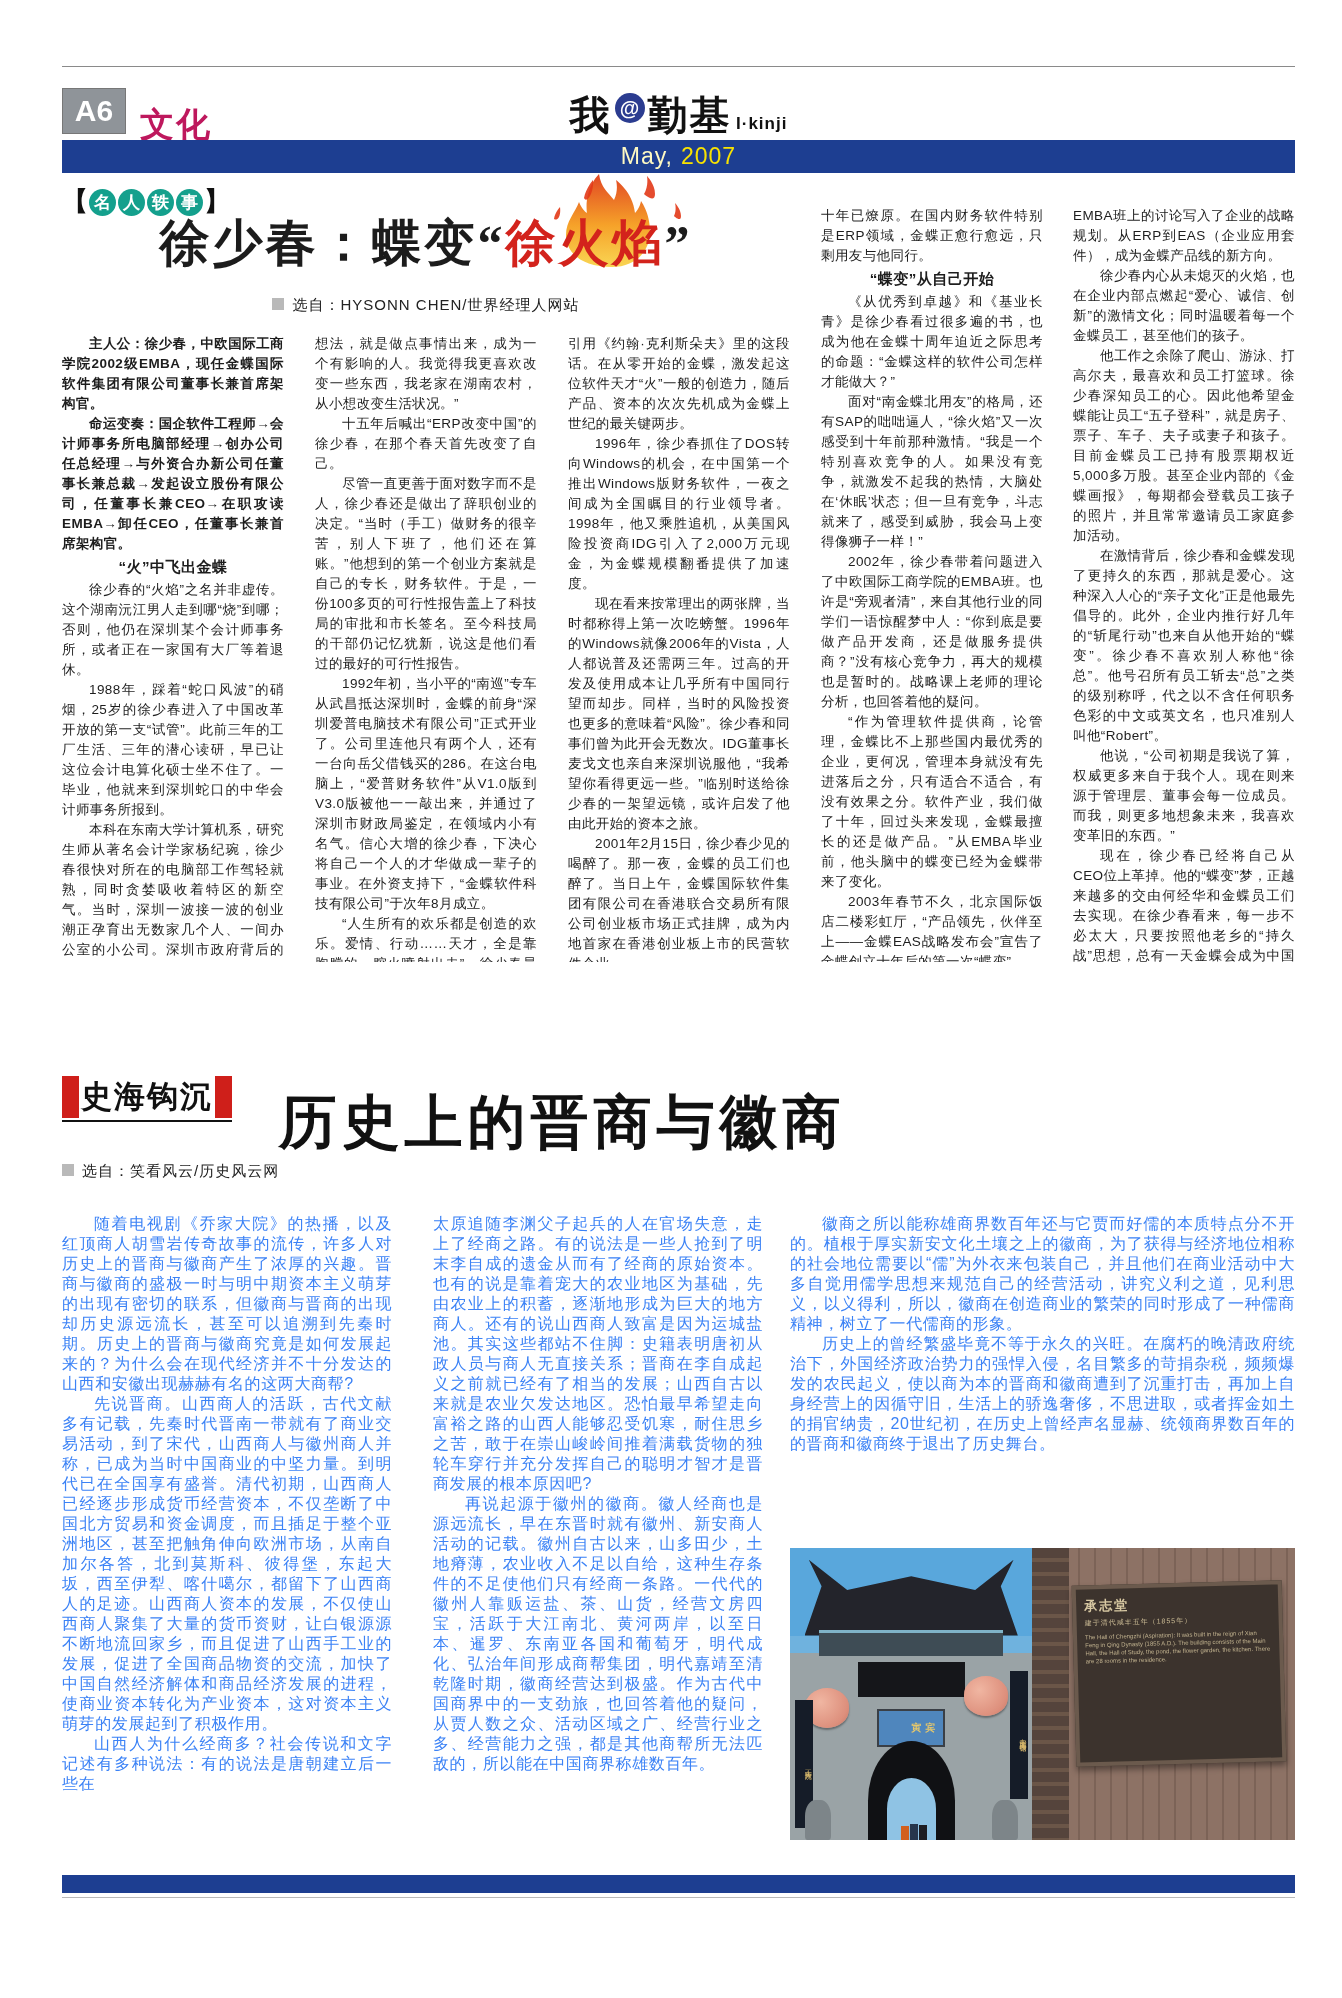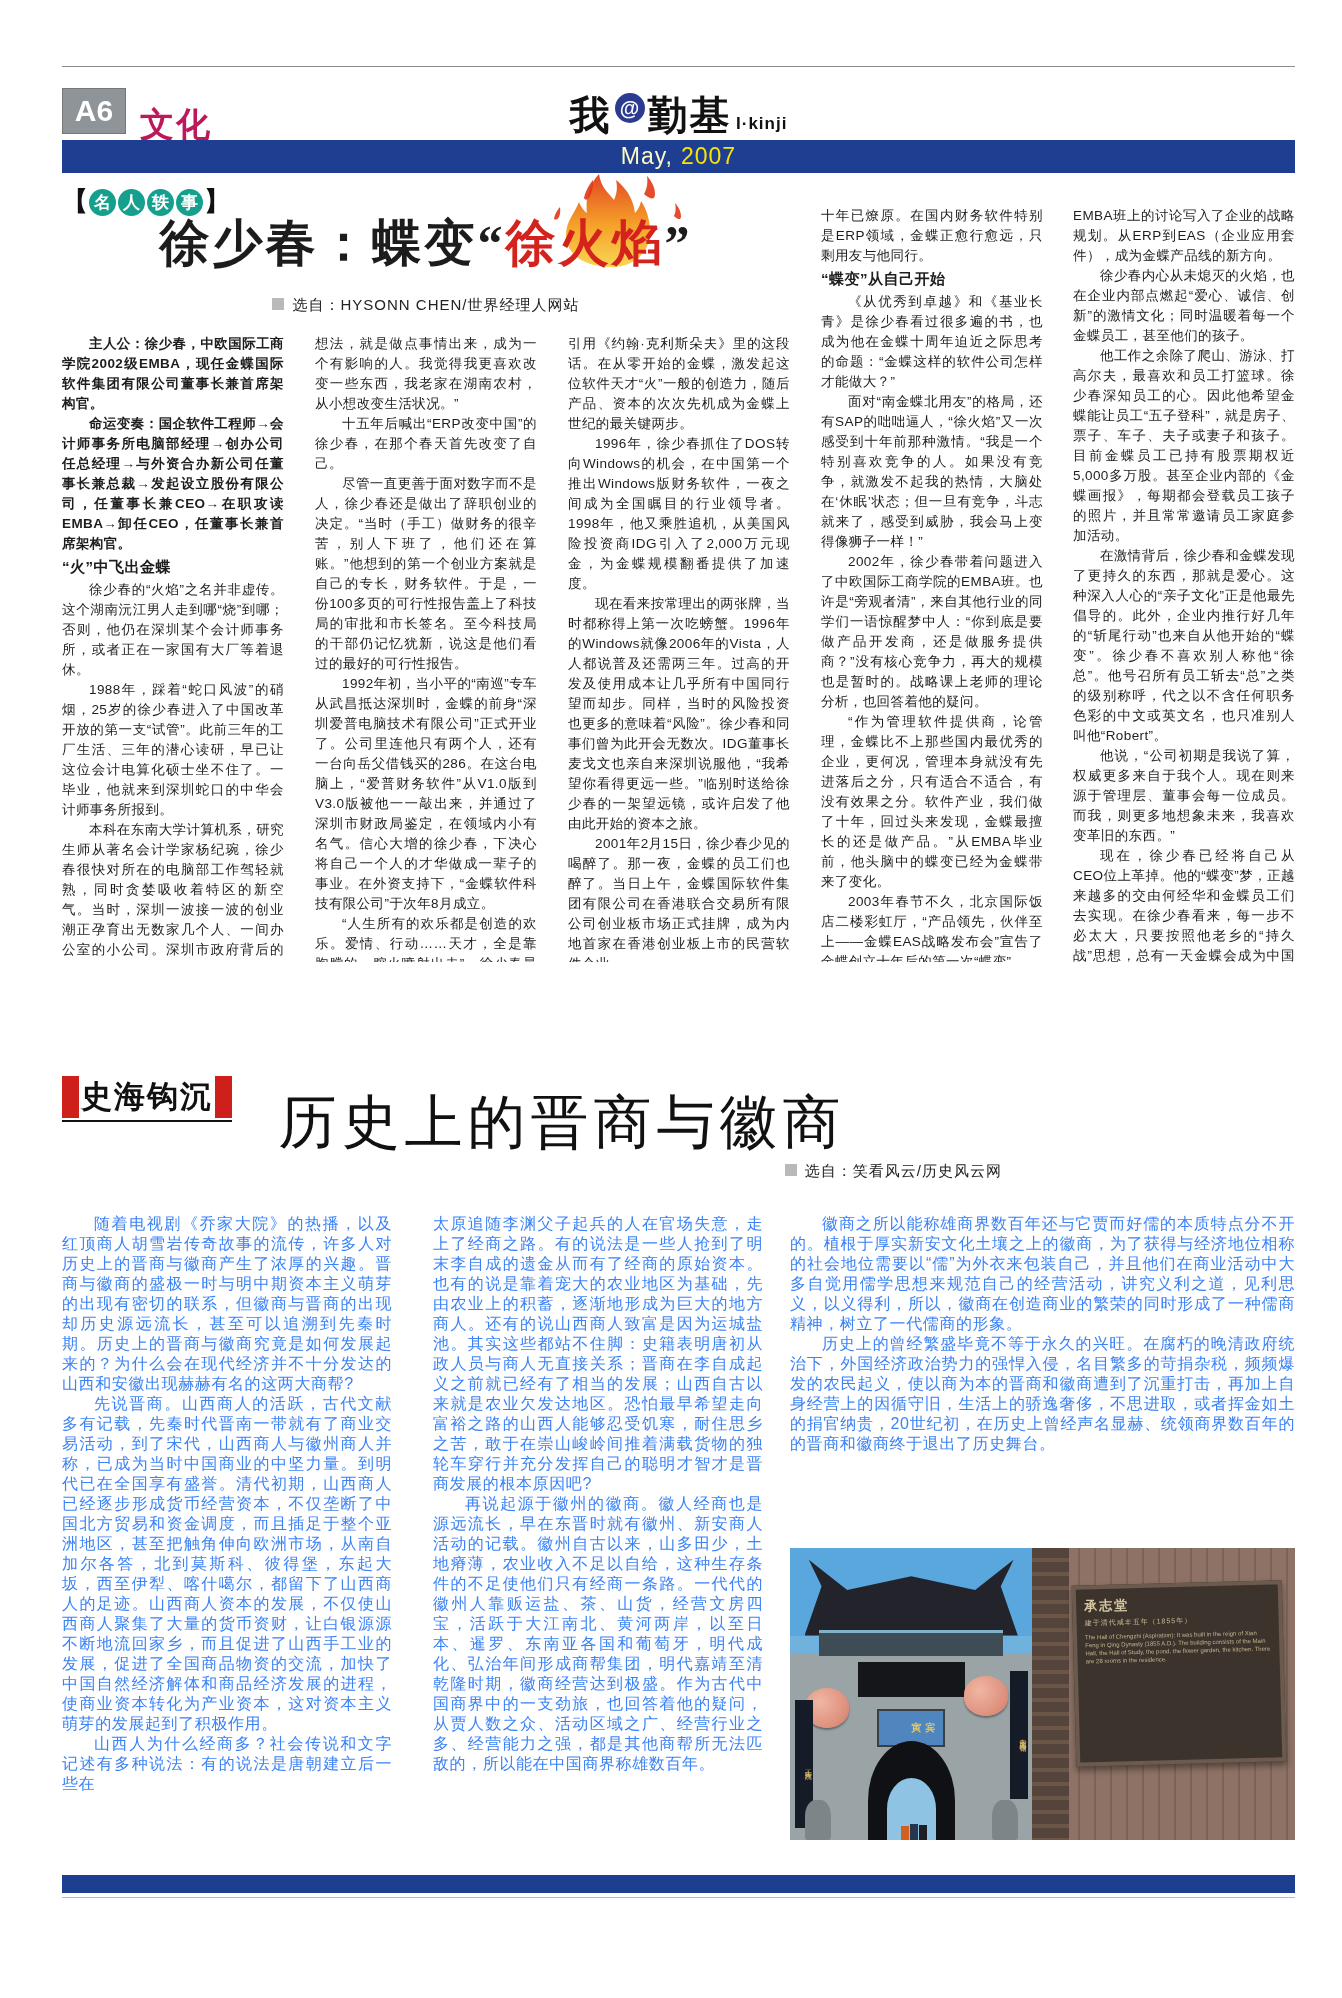--- a/index.html
+++ b/index.html
@@ -35,35 +35,35 @@
   .a1-headline svg.flame { position:absolute; left:18px; top:-46px; z-index:1; }
   .byline { font-size:15px; color:#222; letter-spacing:1px; }
   .byline .sq { display:inline-block; width:12px; height:12px; background:#b9b9b9; margin-right:8px; }
   .a1-byline { position:absolute; left:62px; top:296px; width:728px; text-align:center; }
 
   .col { overflow:hidden; text-align:justify; }
   .a1col { position:absolute; width:222px; font-size:13.5px; line-height:20px; letter-spacing:.4px; color:#1d1d1d; }
   .para { text-indent:2em; }
   .para.cont { text-indent:0; }
   .para.bold { font-weight:bold; }
-  .para.sub { text-indent:0; text-align:left; font-weight:bold; font-size:1.12em; padding:3px 0; }
+  .para.sub { text-indent:0; text-align:center; font-weight:bold; font-size:1.12em; padding:3px 0; }
   .c1 { left:62px;  top:334px; height:628px; }
   .c2 { left:315px; top:334px; height:628px; }
   .c3 { left:568px; top:334px; height:628px; }
   .c4 { left:821px; top:206px; height:756px; }
   .c5 { left:1073px;top:206px; height:756px; }
 
   
   .a2-tag { position:absolute; left:62px; top:1076px; display:inline-flex; align-items:stretch;
             border-bottom:2px solid #111; padding-bottom:2px; }
   .a2-tag .rblk { width:17px; background:#cf1f1a; }
   .a2-tag .txt { font-size:31px; font-weight:bold; padding:0 2px; letter-spacing:2px; color:#111; }
   .a2-title { position:absolute; left:62px; top:1084px; width:1000px; text-align:center;
-              font-family:"Liberation Serif", serif; font-weight:normal; font-size:58px; letter-spacing:5px; color:#111; }
-  .a2-byline { position:absolute; left:62px; top:1162px; width:940px; text-align:right; }
+              font-family:"Liberation Serif", serif; font-weight:bold; font-size:58px; letter-spacing:5px; color:#111; }
+  .a2-byline { position:absolute; left:62px; top:1162px; width:940px; text-align:left; }
   .a2col { position:absolute; font-size:16px; line-height:20px; letter-spacing:.6px; color:#3b82f6; }
   .d1 { left:62px;  top:1214px; width:330px; height:642px; }
   .d2 { left:433px; top:1214px; width:330px; height:642px; }
   .d3 { left:790px; top:1214px; width:505px; height:288px; }
 
   
   .photo { position:absolute; left:790px; top:1548px; width:505px; height:292px; display:flex; overflow:hidden; }
   .ph-left { position:relative; width:48%; height:100%; background:linear-gradient(#59a7dc 0 30%, #6fb2de 30% 100%); overflow:hidden; }
   .gate-wall { position:absolute; left:0; bottom:0; width:100%; height:64%; background:#9aa3a6; }
   .gate-roof { position:absolute; left:6%; top:4%; width:88%; height:26%; background:#23242b;

